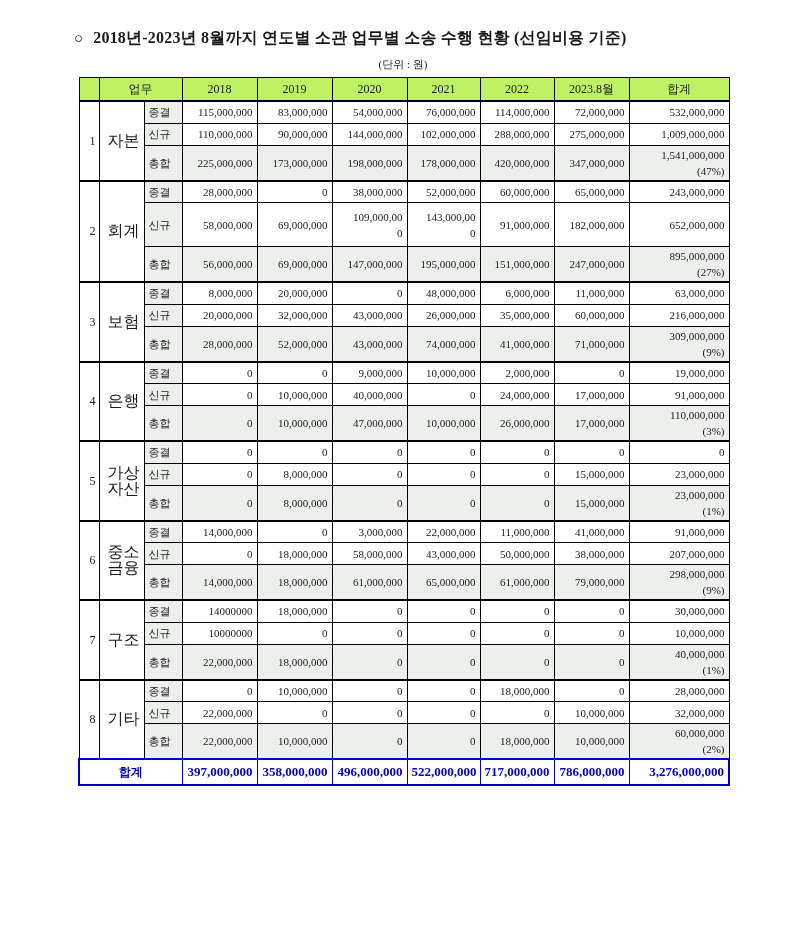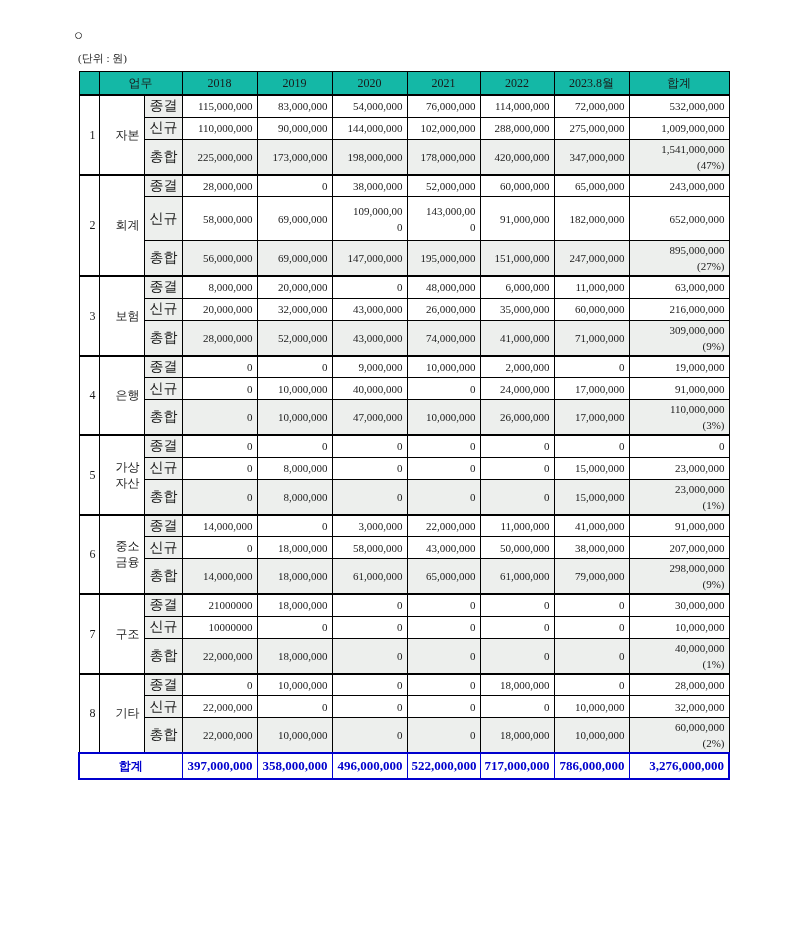--- a/index.html
+++ b/index.html
@@ -7,37 +7,37 @@
     width:800px;height:927px;background:#ffffff;color:#1a1a1a;
     font-family:"Liberation Serif","DejaVu Sans",serif;
     -webkit-font-smoothing:antialiased;
   }
   .page{padding:28px 0 0 78px;}
   .title-row{
     display:flex;align-items:center;gap:10px;
     font-weight:bold;font-size:16px;letter-spacing:0.2px;margin-left:-4px;
   }
   .bullet{font-size:15px;font-weight:normal;line-height:1;}
-  .unit-note{width:650px;text-align:left;font-size:11px;margin:8px 0 5px;}
+  .unit-note{width:650px;text-align:center;font-size:11px;margin:8px 0 5px;}
 
   table.data-table{
     border-collapse:collapse;table-layout:fixed;width:650px;
     font-size:11px;
   }
   .data-table th,.data-table td{
     border:1px solid #000;padding:1px 4px;line-height:16px;
     vertical-align:middle;overflow:hidden;
   }
   thead th{
-    font-weight:normal;font-size:12px;height:20px;background:#14b8a6;
+    font-weight:normal;font-size:12px;height:20px;background:#bef264;
     border-top:2px solid #000;border-bottom:2px solid #000;text-align:center;
   }
   td.num{ text-align:right;font-size:12px;padding-right:3px;background:#fff;}
-  td.gname{text-align:center;font-size:12px;padding-left:16px;background:#fff;white-space:pre-line;}
-  td.type{text-align:right;background:#edefed;font-size:14px;}
+  td.gname{text-align:right;font-size:16px;padding-left:0;background:#fff;white-space:pre-line;}
+  td.type{text-align:left;background:#edefed;font-size:11px;}
   td.val{ text-align:right;white-space:pre-line;background:#fff;}
   tr.r-end{height:22px;}
   tr.r-tall{height:44px;}
   tr.r-total{height:32px;}
   tr.r-total td{background:#edefed;}
   tr.g-first td{border-top:2px solid #000;}
   .c-first{border-left:2px solid #000;}
   .c-last{border-right:2px solid #000;}
 
   tr.footer{height:26px;}
@@ -49,20 +49,21 @@
   tr.footer td.f-label{text-align:center;border-left-width:2px;font-size:12px;}
   tr.footer td.f-last{border-right-width:2px;}
 </style>
 </head>
 <body>
 
 <div class="page">
 
   <div class="title-row">
     <span class="bullet">○</span>
+    <span>2018년-2023년 8월까지 연도별 소관 업무별 소송 수행 현황 (선임비용 기준)</span>
   </div>
 
   <div class="unit-note">(단위 : 원)</div>
 
   <table class="data-table">
     <colgroup>
       <col style="width:20px">
         <col style="width:45px">
         <col style="width:38px">
       <col style="width:75px">
@@ -286,21 +287,21 @@
           <td class="val">65,000,000</td>
           <td class="val">61,000,000</td>
           <td class="val">79,000,000</td>
           <td class="val c-last">298,000,000
 (9%)</td>
         </tr>
         <tr class="g-first r-end">
           <td class="num c-first" rowspan="3">7</td>
           <td class="gname" rowspan="3">구조</td>
           <td class="type">종결</td>
-          <td class="val">21000000</td>
+          <td class="val">14000000</td>
           <td class="val">18,000,000</td>
           <td class="val">0</td>
           <td class="val">0</td>
           <td class="val">0</td>
           <td class="val">0</td>
           <td class="val c-last">30,000,000</td>
         </tr>
         <tr class="r-end">
           <td class="type">신규</td>
           <td class="val">10000000</td>

